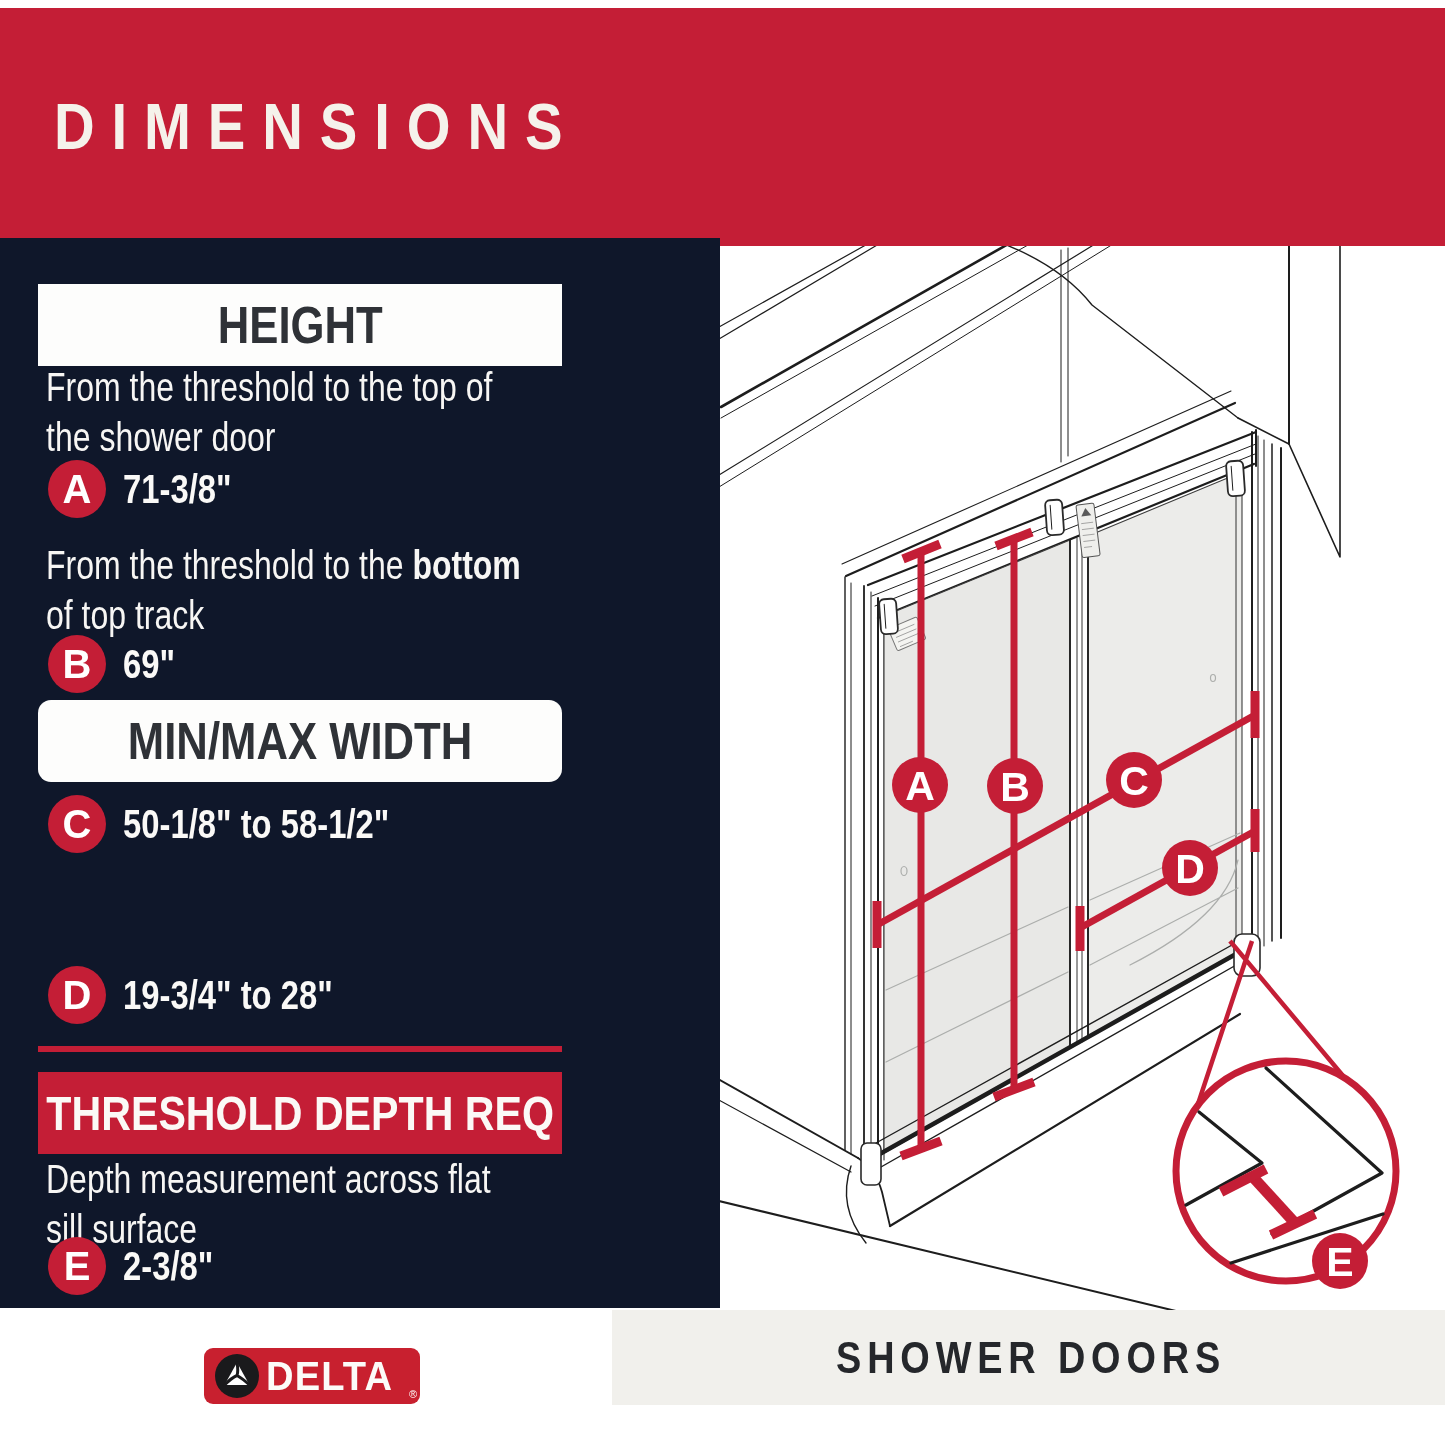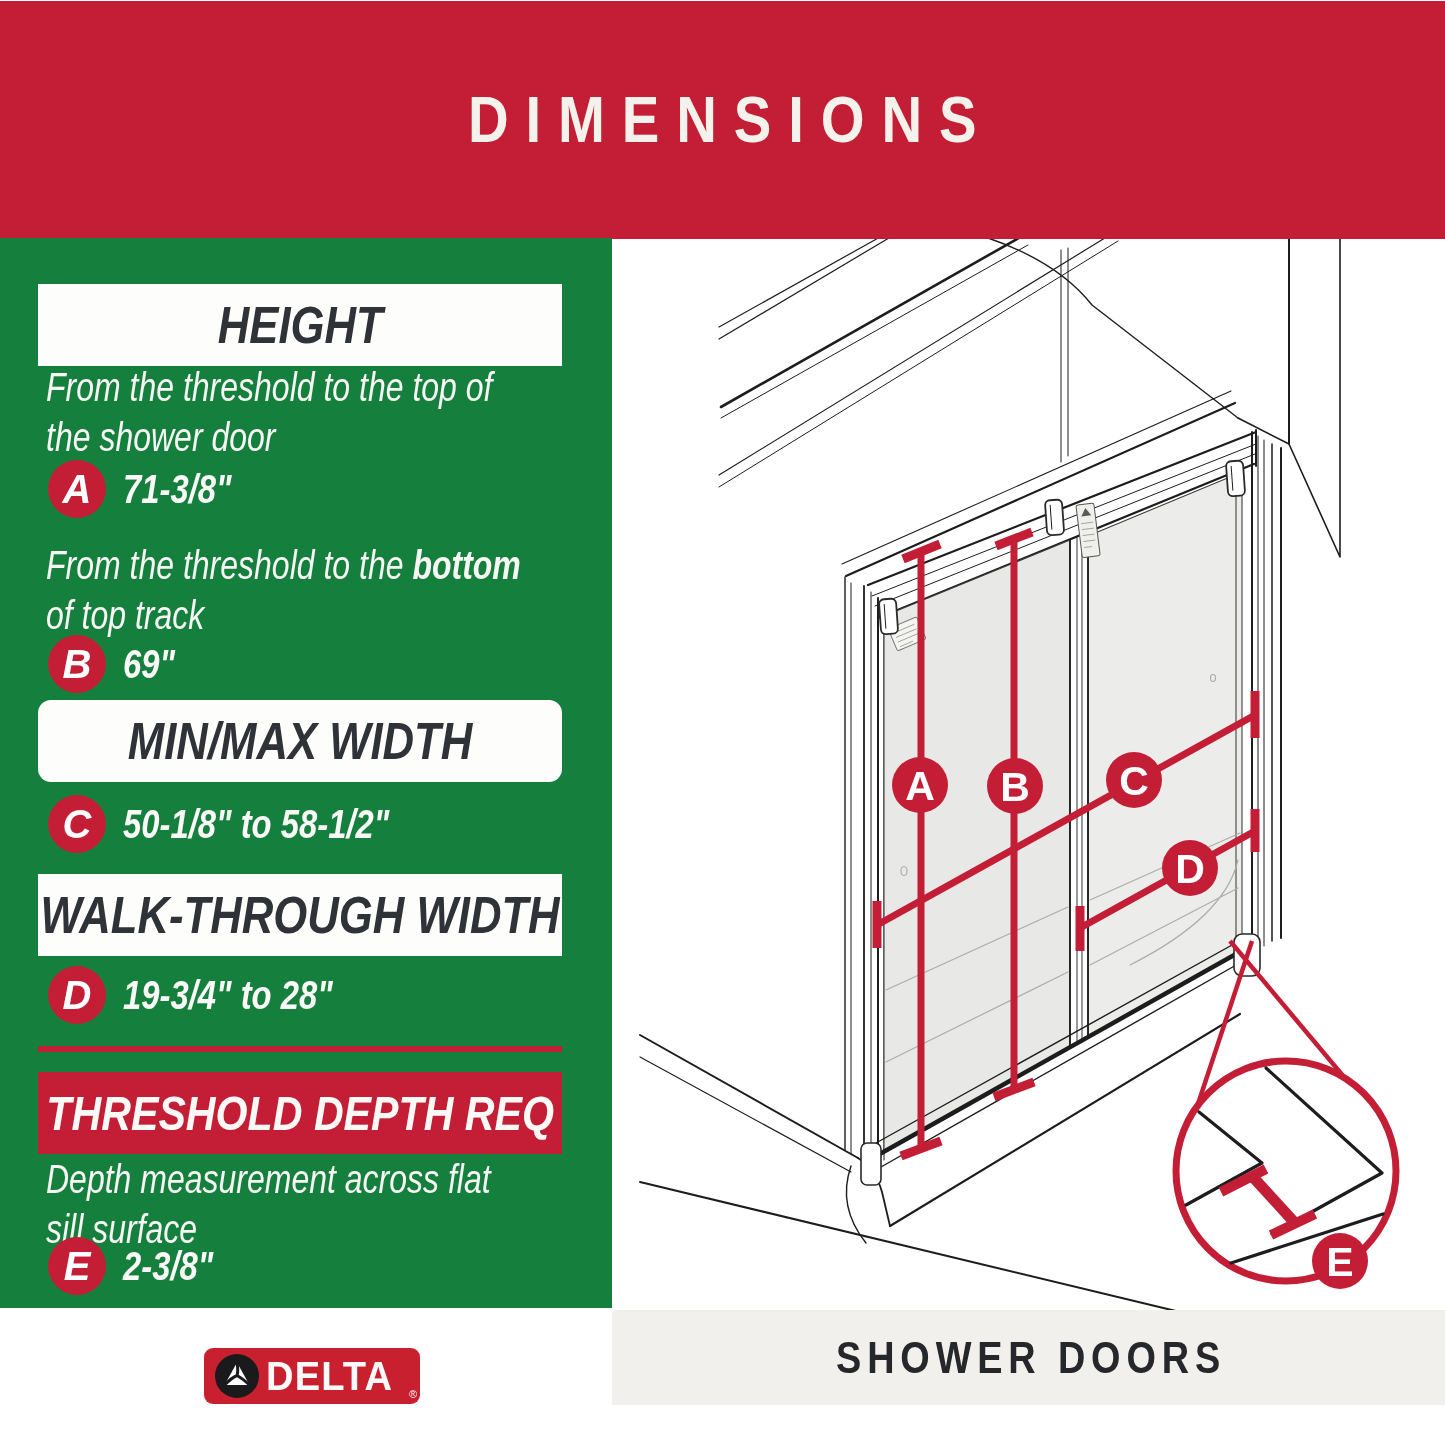--- a/index.html
+++ b/index.html
@@ -1,24 +1,24 @@
 <!DOCTYPE html>
 <html><head>
 <meta charset="utf-8">
 <style>
   html,body{margin:0;padding:0;background:#888;}
   .page{position:relative;width:1445px;height:1445px;background:#ffffff;overflow:hidden;
         font-family:"Liberation Sans","DejaVu Sans",sans-serif;}
   
   #drawing{position:absolute;left:0;top:0;width:1445px;height:1445px;z-index:1;}
-  .hdr{position:absolute;left:0;top:1px;width:1445px;height:238px;background:#C41E36;z-index:3;
-       display:flex;align-items:center;justify-content:center;}
+  .hdr{position:absolute;left:0;top:8px;width:1445px;height:238px;background:#C41E36;z-index:3;
+       display:flex;align-items:center;justify-content:flex-start;}
   .hdr-title{color:#F5F2EB;font-size:64px;font-weight:bold;letter-spacing:.30em;
              transform:scaleX(.88);transform-origin:center;white-space:nowrap;padding-left:.30em;}
-  .panel{position:absolute;left:0;top:238px;width:612px;height:1070px;background:#15803d;z-index:3;font-style:italic;}
+  .panel{position:absolute;left:0;top:238px;width:720px;height:1070px;background:#0f172a;z-index:3;}
   .bar{position:absolute;left:38px;width:524px;height:82px;background:#FDFDFC;
        display:flex;align-items:center;justify-content:center;}
   .bar-red{background:#C41E36;}
   .bar-title{color:#2F3237;font-size:52px;font-weight:bold;letter-spacing:0;
              transform:scaleX(.84);transform-origin:center;white-space:nowrap;}
   .bar-red .bar-title{color:#FBF9F6;font-size:49px;}
   .para{position:absolute;left:46px;color:#F7F6F4;font-size:40px;line-height:50px;
         transform:scaleX(.80);transform-origin:left top;white-space:nowrap;}
   .para b{font-weight:bold;}
   .dim-row{position:absolute;left:48px;height:58px;display:flex;align-items:center;gap:17px;}
@@ -217,23 +217,20 @@
     </div>
 
     <div class="bar" style="top:462px;border-radius:13px;">
       <span class="bar-title">MIN/MAX WIDTH</span>
     </div>
     <div class="dim-row" style="top:557px;">
       <div class="badge">C</div>
       <div class="dim-value">50-1/8" to 58-1/2"</div>
     </div>
 
-    <div class="bar" style="top:636px;">
-      <span class="bar-title">WALK-THROUGH WIDTH</span>
-    </div>
     <div class="dim-row" style="top:728px;">
       <div class="badge">D</div>
       <div class="dim-value">19-3/4" to 28"</div>
     </div>
 
     <div class="divider" style="top:808px;"></div>
 
     <div class="bar bar-red" style="top:834px;">
       <span class="bar-title">THRESHOLD DEPTH REQ</span>
     </div>

